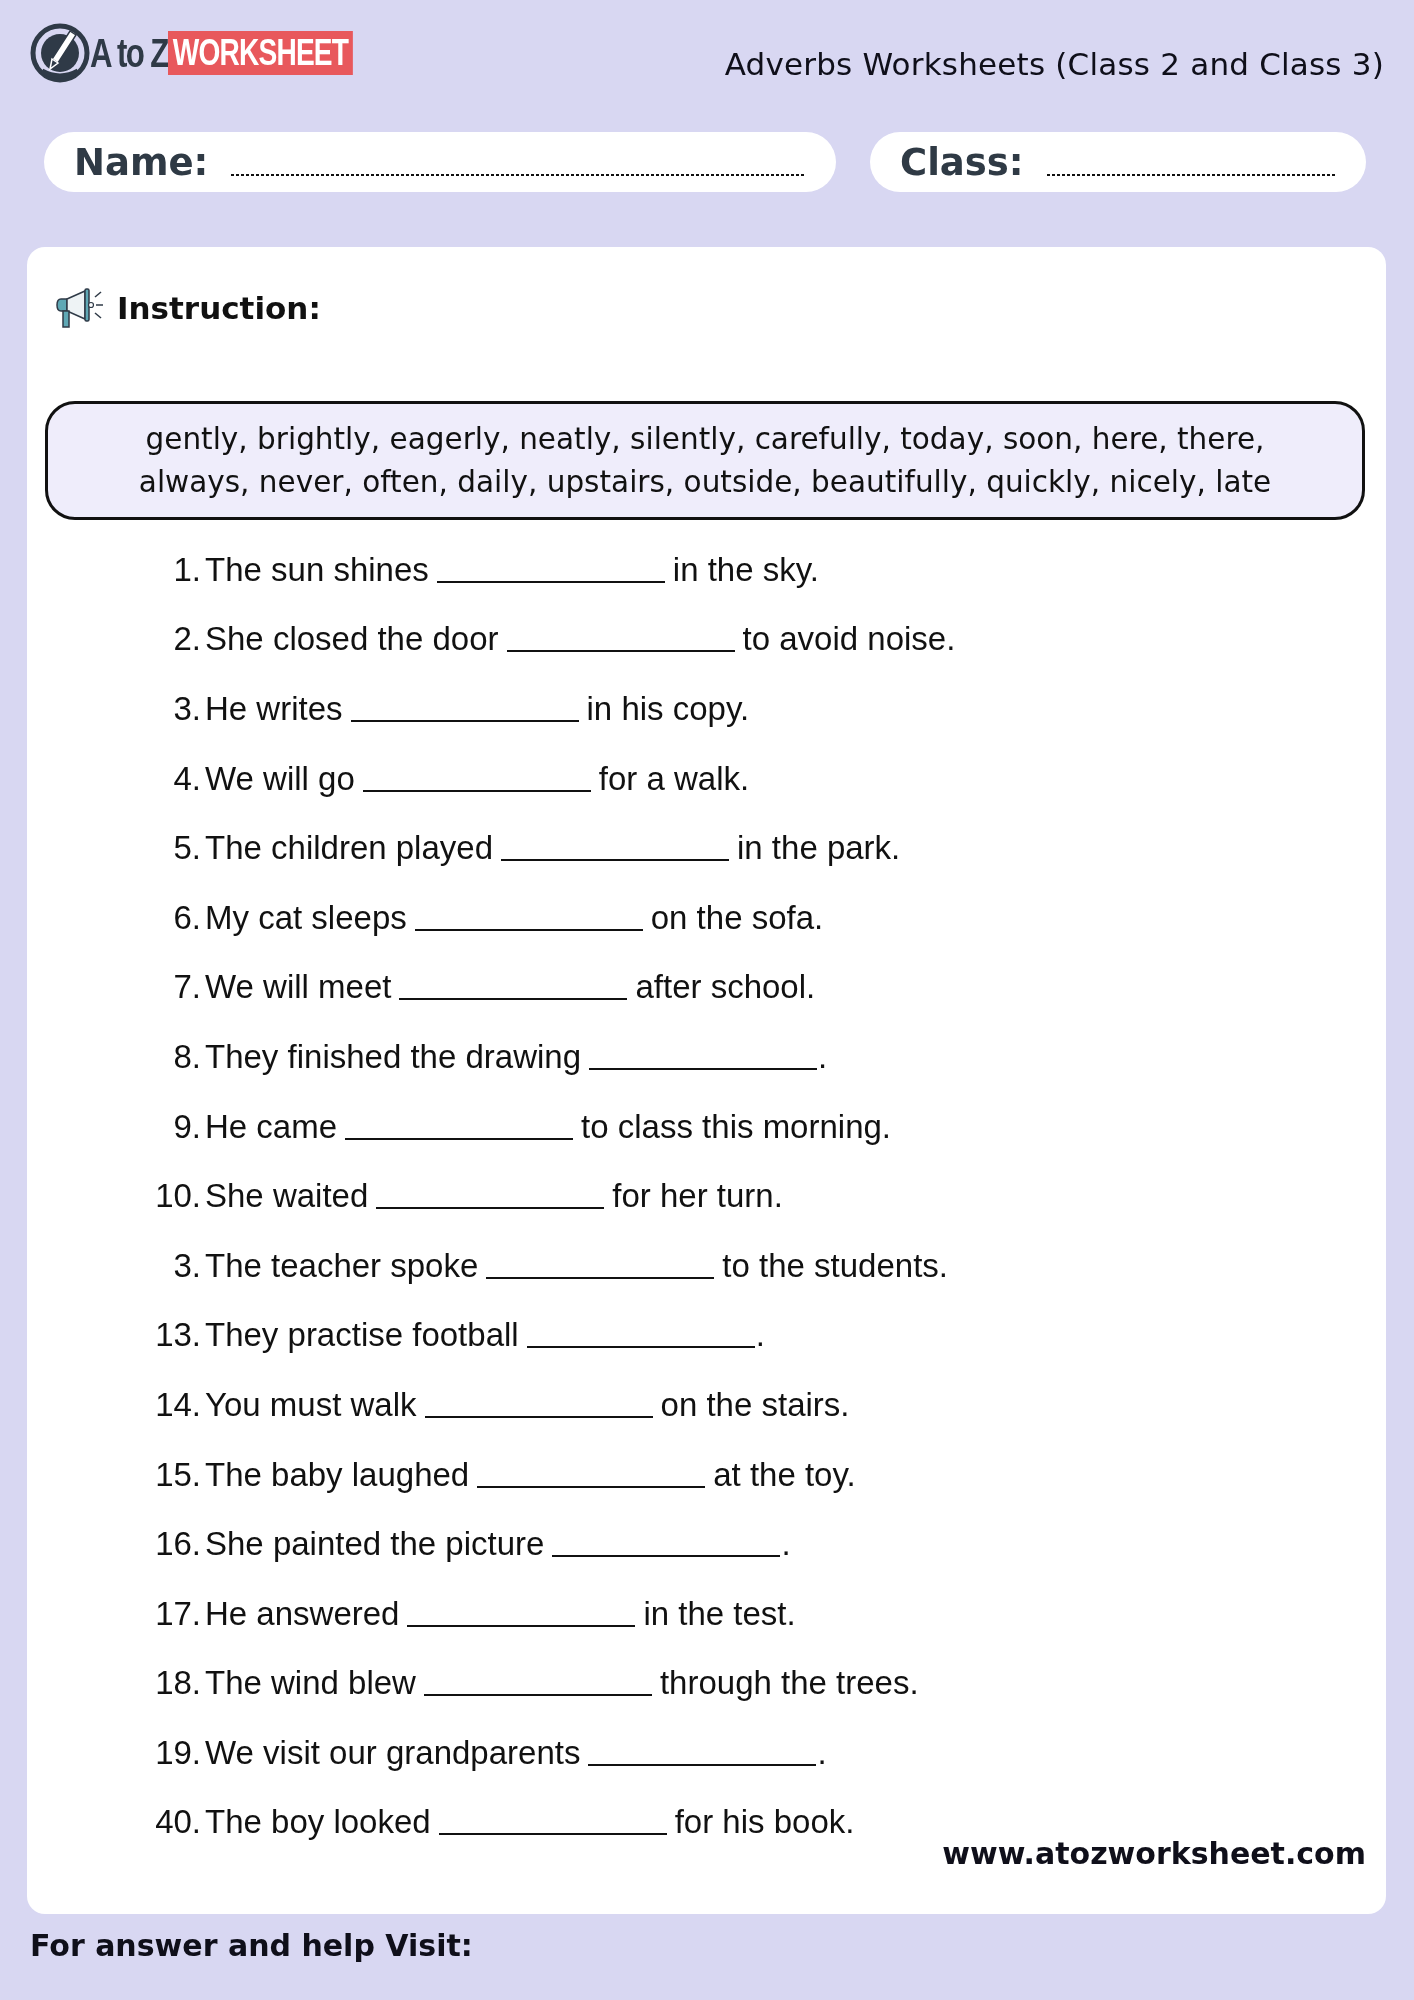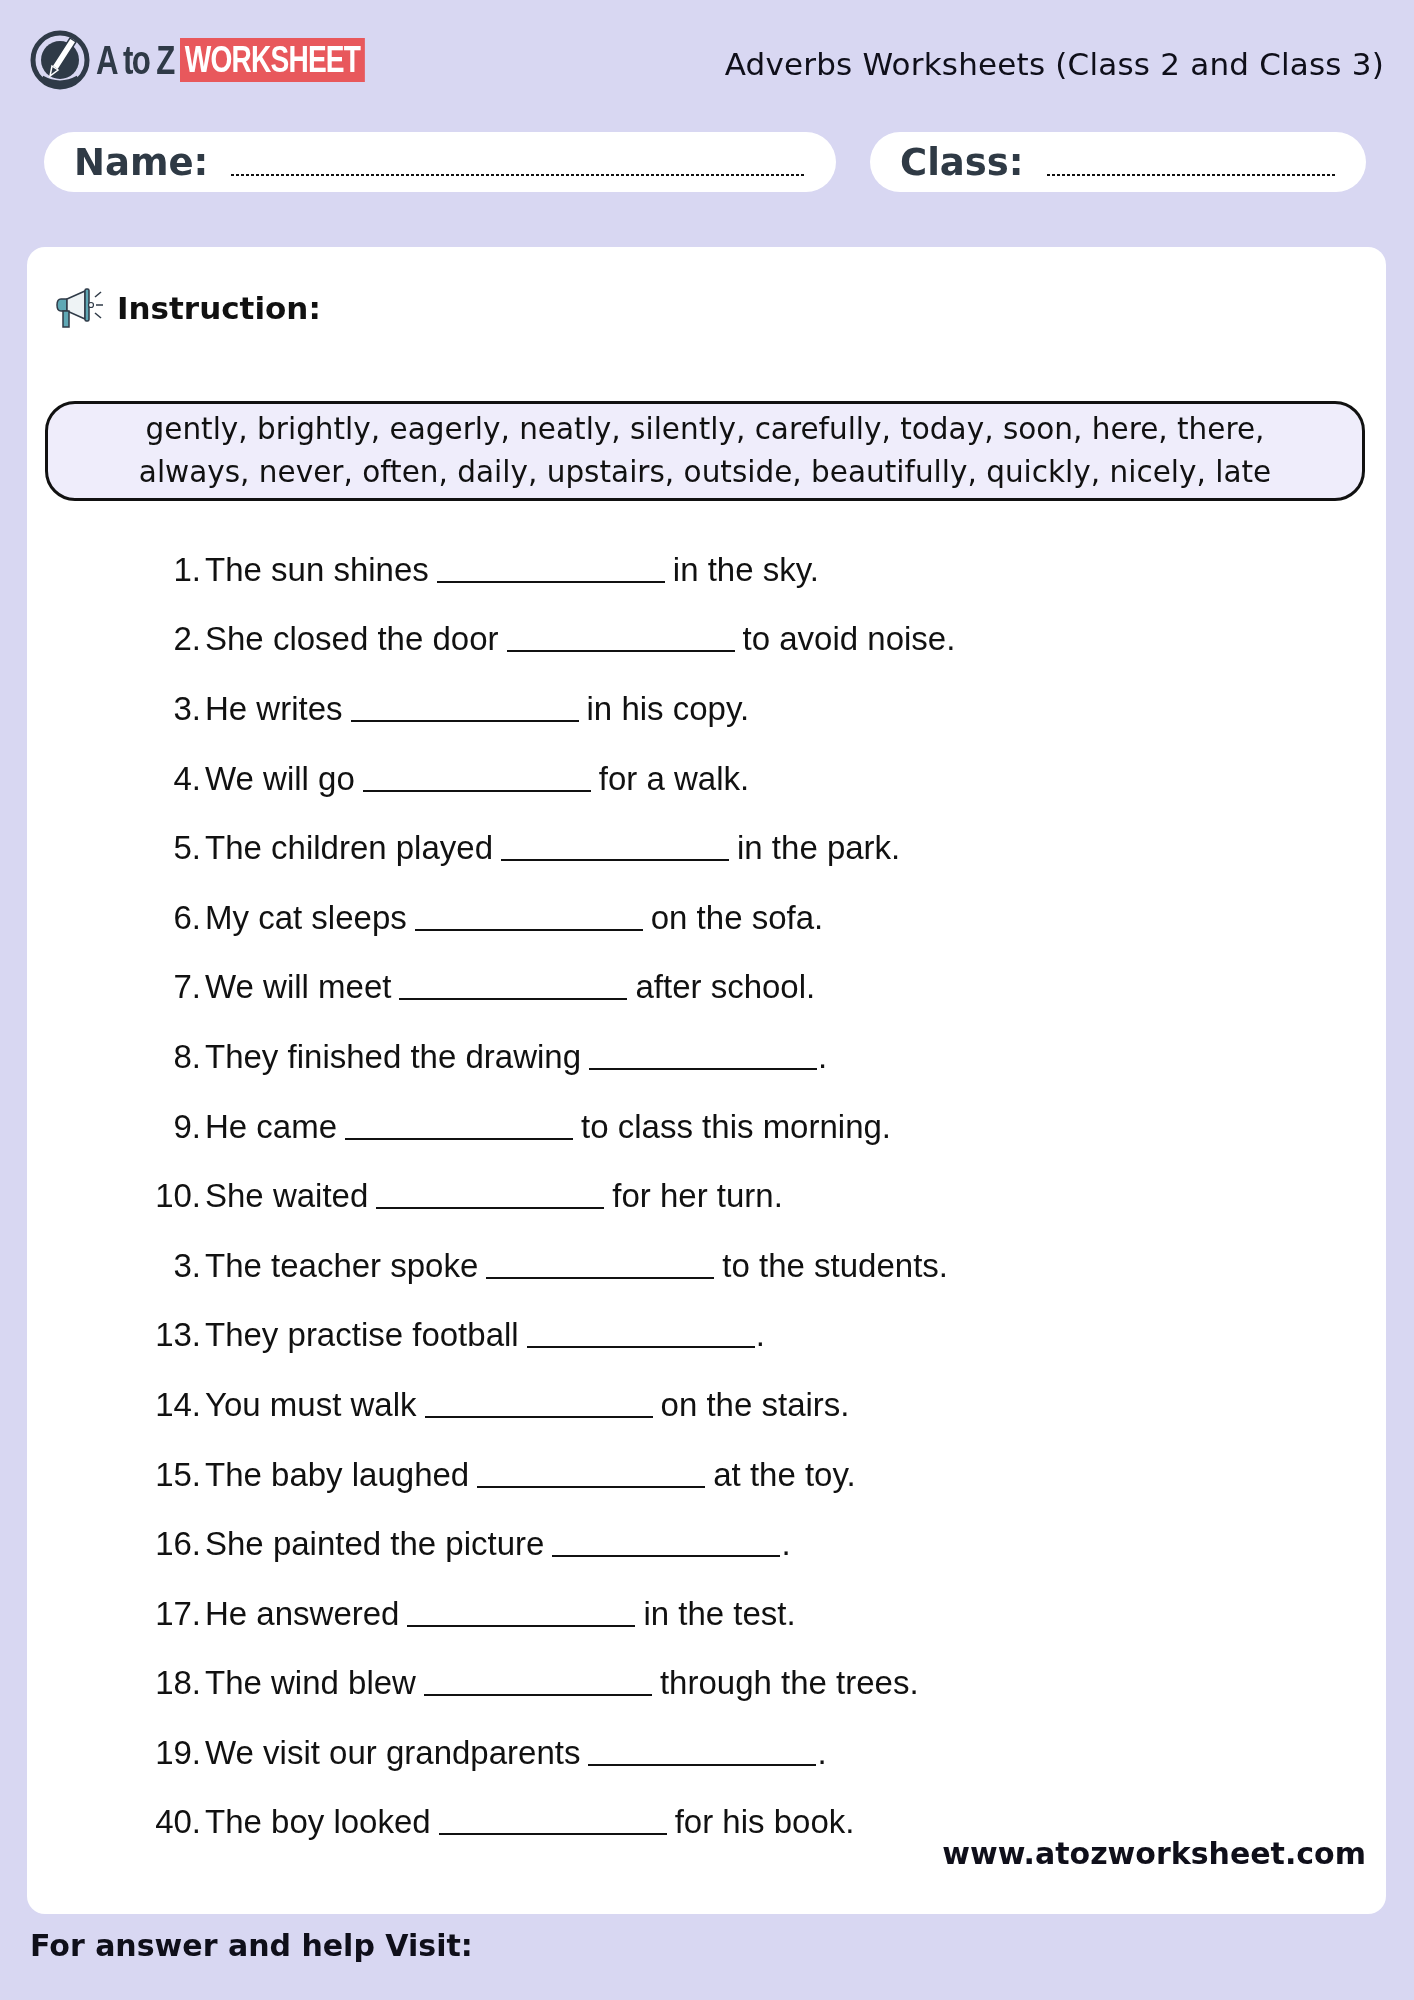--- a/index.html
+++ b/index.html
@@ -7,22 +7,22 @@
   body {
     background: #d8d7f2;
     font-family: "DejaVu Sans", sans-serif;
     color: #111;
     position: relative;
     overflow: hidden;
   }
 
   
   .logo {
-    position: absolute; left: 30px; top: 30px;
-    display: flex; align-items: center; gap: 6px;
+    position: absolute; left: 30px; top: 23px;
+    display: flex; align-items: center; 
   }
   .logo-mark { width: 60px; height: 60px; }
   .logo-atoz {
     font-family: "Liberation Sans", sans-serif;
     font-weight: bold; font-size: 40px; color: #2f3a47;
     letter-spacing: -2px; transform: scaleX(0.78); transform-origin: left center;
     margin-right: -22px;
   }
   .logo-ws {
     background: #e8585c; color: #fff;
@@ -70,21 +70,21 @@
   .instr-label {
     font-weight: bold; font-size: 31px; white-space: nowrap;
     margin-right: 14px; line-height: 46px; color: #111;
   }
   .instr-text {
     font-size: 31px; line-height: 46px; color: #111;
   }
 
   .word-box {
     position: absolute; left: 18px; top: 154px;
-    width: 1320px; height: 100px;
+    width: 1320px; height: 119px;
     background: #efedfb; border: 3px solid #111; border-radius: 30px;
     display: flex; flex-direction: column; justify-content: center; align-items: center;
     font-size: 29.5px; line-height: 43px; color: #111; text-align: center;
   }
 
   .questions {
     position: absolute; left: 0; top: 288px; width: 100%;
     list-style: none;
   }
   .q {

